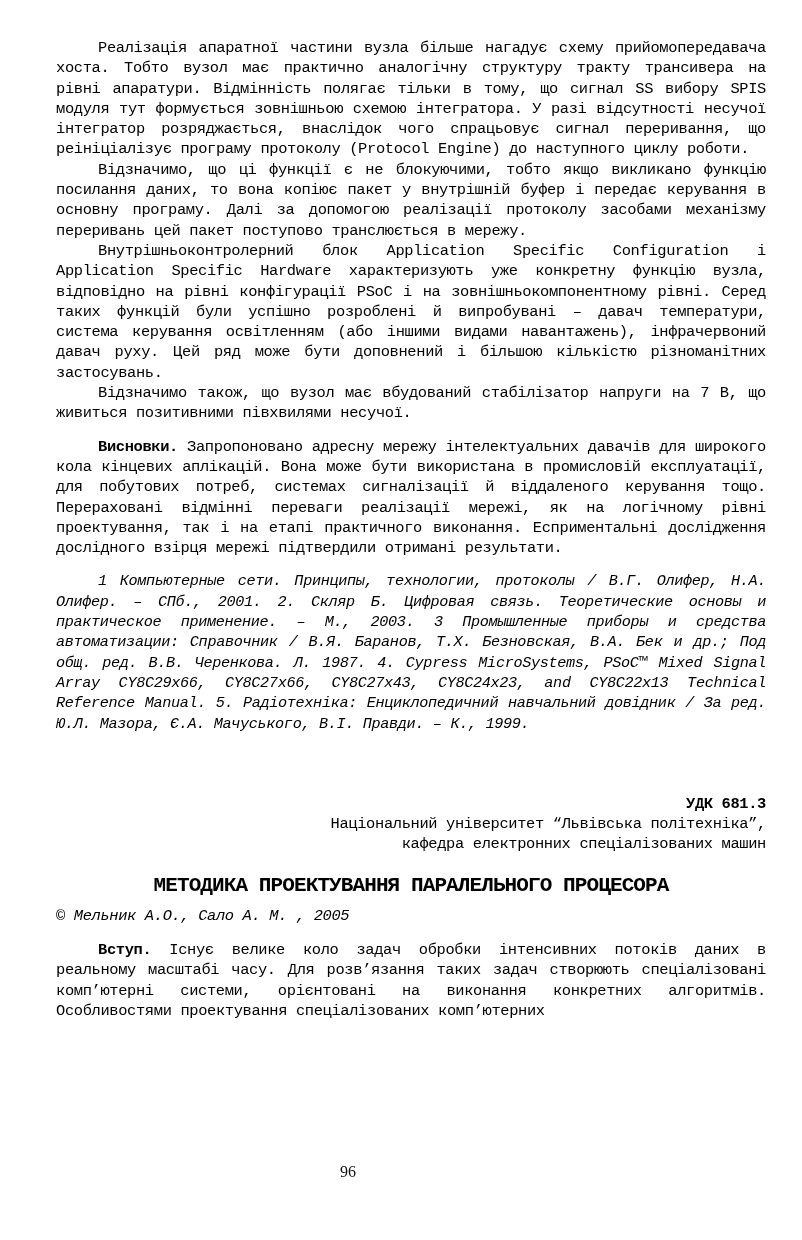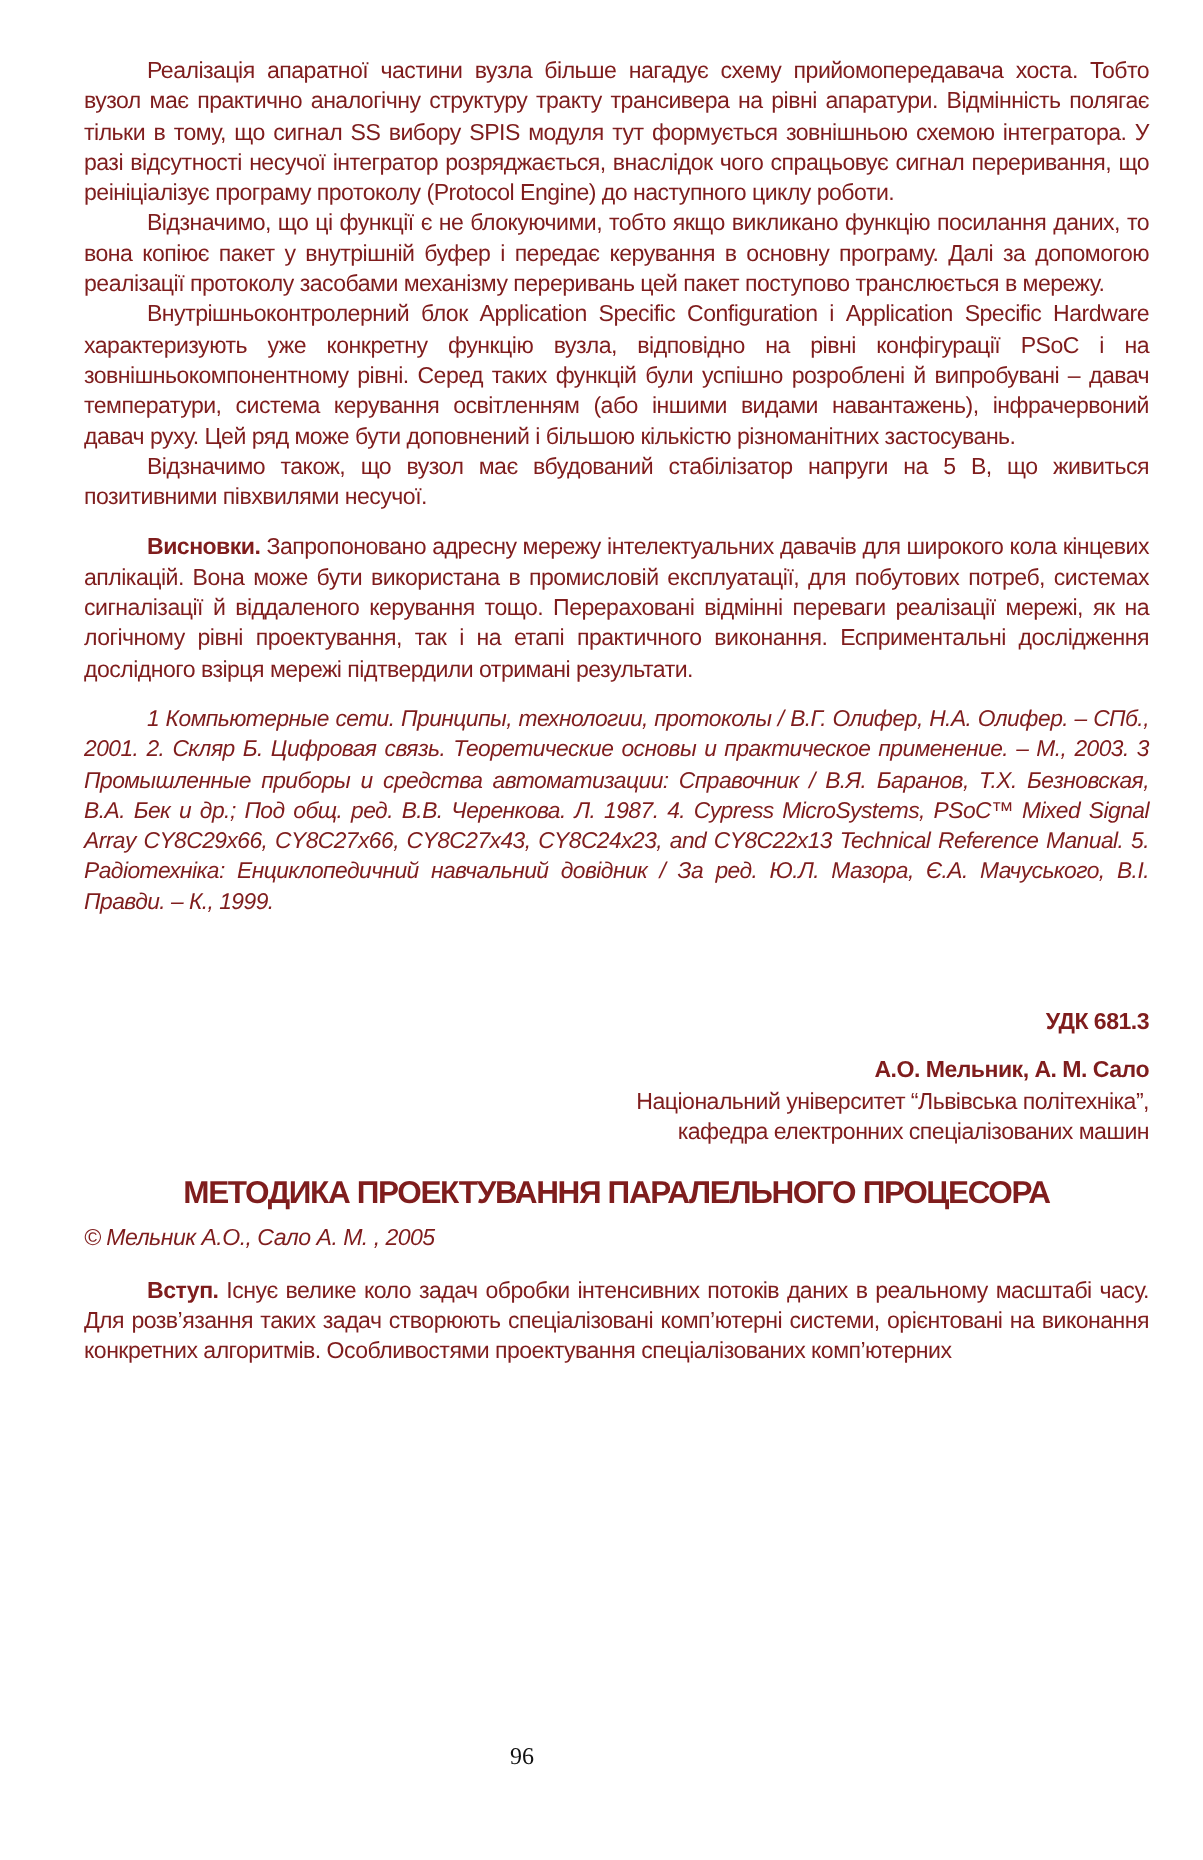--- a/index.html
+++ b/index.html
@@ -1,20 +1,20 @@
 <!DOCTYPE html>
 <html><head>
 <meta charset="utf-8">
 <style>
   html, body { margin: 0; padding: 0; background: #ffffff; }
   body { width: 802px; height: 1240px; position: relative; overflow: hidden; }
   .page {
     position: absolute; left: 56px; top: 38px; width: 710px;
-    font-family: Liberation Sans, sans-serif; font-size: 15.4px; line-height: 20.3px;
-    color: #7f1d1d; letter-spacing: -0.35px;
+    font-family: Liberation Mono, monospace; font-size: 15.4px; line-height: 20.3px;
+    color: #000000; letter-spacing: -0.35px;
   }
   p { margin: 0; text-align: justify; text-indent: 42px; }
   .gap-s { height: 13px; }
   .refs { font-style: italic; font-size: 15.2px; }
   .bold-lead { font-weight: bold; }
   .udk { text-align: right; font-weight: bold; margin-top: 60px; }
   .authors { text-align: right; font-weight: bold; margin-top: 12px; }
   .affil { text-align: right; }
   .title {
     text-align: center; font-weight: bold; font-size: 21px; line-height: 25px;
@@ -31,30 +31,29 @@
   }
 </style>
 </head>
 <body>
 
 <div class="page">
   <section>
     <p>Реалізація апаратної частини вузла більше нагадує схему прийомопередавача хоста. Тобто вузол має практично аналогічну структуру тракту трансивера на рівні апаратури. Відмінність полягає тільки в тому, що сигнал SS вибору SPIS модуля тут формується зовнішньою схемою інтегратора. У разі відсутності несучої інтегратор розряджається, внаслідок чого спрацьовує сигнал переривання, що реініціалізує програму протоколу (Protocol Engine) до наступного циклу роботи.</p>
     <p>Відзначимо, що ці функції є не блокуючими, тобто якщо викликано функцію посилання даних, то вона копіює пакет у внутрішній буфер і передає керування в основну програму. Далі за допомогою реалізації протоколу засобами механізму переривань цей пакет поступово транслюється в мережу.</p>
     <p>Внутрішньоконтролерний блок Application Specific Configuration і Application Specific Hardware характеризують уже конкретну функцію вузла, відповідно на рівні конфігурації PSoC і на зовнішньокомпонентному рівні. Серед таких функцій були успішно розроблені й випробувані – давач температури, система керування освітленням (або іншими видами навантажень), інфрачервоний давач руху. Цей ряд може бути доповнений і більшою кількістю різноманітних застосувань.</p>
-    <p>Відзначимо також, що вузол має вбудований стабілізатор напруги на 5 В, що живиться позитивними півхвилями несучої.</p>
+    <p>Відзначимо також, що вузол має вбудований стабілізатор напруги на 7 В, що живиться позитивними півхвилями несучої.</p>
     <div class="gap-s"></div>
     <p><span class="bold-lead">Висновки.</span><span> Запропоновано адресну мережу інтелектуальних давачів для широкого кола кінцевих аплікацій. Вона може бути використана в промисловій експлуатації, для побутових потреб, системах сигналізації й віддаленого керування тощо. Перераховані відмінні переваги реалізації мережі, як на логічному рівні проектування, так і на етапі практичного виконання. Есприментальні дослідження дослідного взірця мережі підтвердили отримані результати.</span></p>
     <div class="gap-s"></div>
     <p class="refs">1 Компьютерные сети. Принципы, технологии, протоколы / В.Г. Олифер, Н.А. Олифер. – СПб., 2001. 2. Скляр Б. Цифровая связь. Теоретические основы и практическое применение. – М., 2003. 3 Промышленные приборы и средства автоматизации: Справочник / В.Я. Баранов, Т.Х. Безновская, В.А. Бек и др.; Под общ. ред. В.В. Черенкова. Л. 1987. 4. Cypress MicroSystems, PSoC™ Mixed Signal Array CY8C29x66, CY8C27x66, CY8C27x43, CY8C24x23, and CY8C22x13 Technical Reference Manual. 5. Радіотехніка: Енциклопедичний навчальний довідник / За ред. Ю.Л. Мазора, Є.А. Мачуського, В.І. Правди. – К., 1999.</p>
   </section>
 
   <section>
     <div class="udk">УДК 681.3</div>
-    <div class="authors">А.О. Мельник, А. М. Сало</div>
     <div class="affil">Національний університет “Львівська політехніка”,</div>
     <div class="affil">кафедра електронних спеціалізованих машин</div>
     <div class="title">
       <div>МЕТОДИКА ПРОЕКТУВАННЯ ПАРАЛЕЛЬНОГО ПРОЦЕСОРА</div>
     </div>
     <p class="copyright">© Мельник А.О., Сало А. М. , 2005</p>
     <div class="abstract">
     </div>
     <p class="intro"><span class="bold-lead">Вступ.</span><span> Існує велике коло задач обробки інтенсивних потоків даних в реальному масштабі часу. Для розв’язання таких задач створюють спеціалізовані комп’ютерні системи, орієнтовані на виконання конкретних алгоритмів. Особливостями проектування спеціалізованих комп’ютерних</span></p>
   </section>

